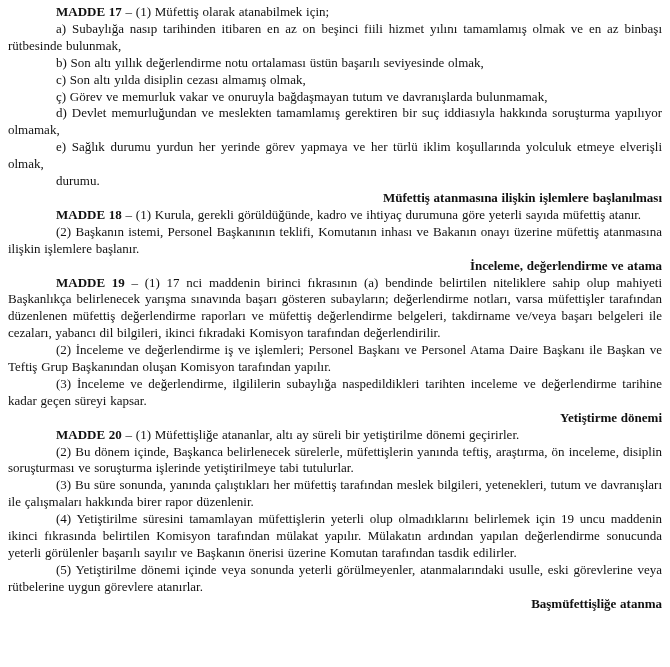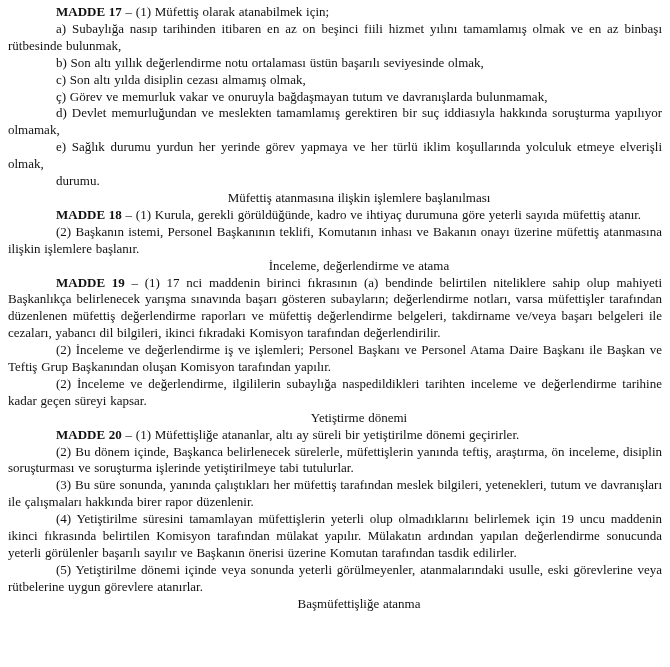--- a/index.html
+++ b/index.html
@@ -20,22 +20,22 @@
     color: #111111;
   }
   p.para {
     margin: 0;
     padding: 0;
     text-align: justify;
     text-indent: 48px;
     word-spacing: 0.5px;
   }
   p.para.heading {
-    font-weight: normal;
-    text-align: center;
+    font-weight: bold;
+    text-align: right;
   }
   p.para b {
     font-weight: bold;
   }
 </style>
 </head>
 <body>
 
 <div class="page">
   <div id="doc">
@@ -46,21 +46,21 @@
       <p class="para body">ç) Görev ve memurluk vakar ve onuruyla bağdaşmayan tutum ve davranışlarda bulunmamak,</p>
       <p class="para body">d) Devlet memurluğundan ve meslekten tamamlamış gerektiren bir suç iddiasıyla hakkında soruşturma yapılıyor olmamak,</p>
       <p class="para body">e) Sağlık durumu yurdun her yerinde görev yapmaya ve her türlü iklim koşullarında yolculuk etmeye elverişli olmak,</p>
       <p class="para body">durumu.</p>
       <p class="para heading">Müfettiş atanmasına ilişkin işlemlere başlanılması</p>
       <p class="para article"><b>MADDE 18</b> – (1) Kurula, gerekli görüldüğünde, kadro ve ihtiyaç durumuna göre yeterli sayıda müfettiş atanır.</p>
       <p class="para body">(2) Başkanın istemi, Personel Başkanının teklifi, Komutanın inhası ve Bakanın onayı üzerine müfettiş atanmasına ilişkin işlemlere başlanır.</p>
       <p class="para heading">İnceleme, değerlendirme ve atama</p>
       <p class="para article"><b>MADDE 19</b> – (1) 17 nci maddenin birinci fıkrasının (a) bendinde belirtilen niteliklere sahip olup mahiyeti Başkanlıkça belirlenecek yarışma sınavında başarı gösteren subayların; değerlendirme notları, varsa müfettişler tarafından düzenlenen müfettiş değerlendirme raporları ve müfettiş değerlendirme belgeleri, takdirname ve/veya başarı belgeleri ile cezaları, yabancı dil bilgileri, ikinci fıkradaki Komisyon tarafından değerlendirilir.</p>
       <p class="para body">(2) İnceleme ve değerlendirme iş ve işlemleri; Personel Başkanı ve Personel Atama Daire Başkanı ile Başkan ve Teftiş Grup Başkanından oluşan Komisyon tarafından yapılır.</p>
-      <p class="para body">(2) İnceleme ve değerlendirme, ilgililerin subaylığa naspedildikleri tarihten inceleme ve değerlendirme tarihine kadar geçen süreyi kapsar.</p>
+      <p class="para body">(3) İnceleme ve değerlendirme, ilgililerin subaylığa naspedildikleri tarihten inceleme ve değerlendirme tarihine kadar geçen süreyi kapsar.</p>
       <p class="para heading">Yetiştirme dönemi</p>
       <p class="para article"><b>MADDE 20</b> – (1) Müfettişliğe atananlar, altı ay süreli bir yetiştirilme dönemi geçirirler.</p>
       <p class="para body">(2) Bu dönem içinde, Başkanca belirlenecek sürelerle, müfettişlerin yanında teftiş, araştırma, ön inceleme, disiplin soruşturması ve soruşturma işlerinde yetiştirilmeye tabi tutulurlar.</p>
       <p class="para body">(3) Bu süre sonunda, yanında çalıştıkları her müfettiş tarafından meslek bilgileri, yetenekleri, tutum ve davranışları ile çalışmaları hakkında birer rapor düzenlenir.</p>
       <p class="para body">(4) Yetiştirilme süresini tamamlayan müfettişlerin yeterli olup olmadıklarını belirlemek için 19 uncu maddenin ikinci fıkrasında belirtilen Komisyon tarafından mülakat yapılır. Mülakatın ardından yapılan değerlendirme sonucunda yeterli görülenler başarılı sayılır ve Başkanın önerisi üzerine Komutan tarafından tasdik edilirler.</p>
       <p class="para body">(5) Yetiştirilme dönemi içinde veya sonunda yeterli görülmeyenler, atanmalarındaki usulle, eski görevlerine veya rütbelerine uygun görevlere atanırlar.</p>
       <p class="para heading">Başmüfettişliğe atanma</p>
     </div>
 </div>
 

